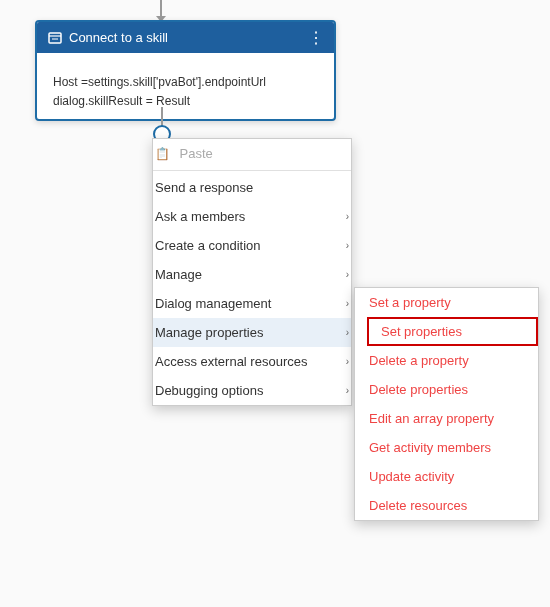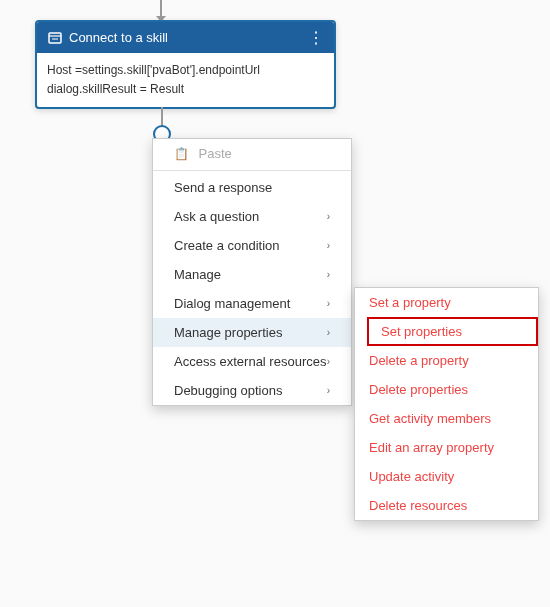--- a/index.html
+++ b/index.html
@@ -74,24 +74,25 @@
       display: inline-flex;
       align-items: center;
       justify-content: center;
     }
     .node-menu-icon {
       font-size: 16px;
       cursor: pointer;
       color: white;
     }
     .node-body {
-      padding: 8px 10px;
+      padding: 8px 16px;
       font-size: 12px;
       color: #333;
       line-height: 1.6;
+      margin-top: 12px;
     }
 
     
     .connector-mid {
       position: absolute;
       left: 161px;
       top: 107px;
       width: 2px;
       height: 20px;
       background: #999;
@@ -115,21 +116,21 @@
       left: 152px;
       top: 138px;
       background: white;
       border: 1px solid #ccc;
       box-shadow: 0 4px 12px rgba(0,0,0,0.2);
       min-width: 200px;
       z-index: 100;
     }
 
     .menu-item {
-      padding: 7px 21px;
+      padding: 7px 2px;
       cursor: pointer;
       display: flex;
       align-items: center;
       justify-content: space-between;
       color: #333;
       white-space: nowrap;
     }
     .menu-item.disabled {
       color: #aaa;
       cursor: default;
@@ -216,21 +217,21 @@
       <span>
         <span class="menu-paste-icon">📋</span>
         <span>Paste</span>
       </span>
     </div>
     <div class="menu-separator"></div>
     <div class="menu-item">
       <span>Send a response</span>
     </div>
     <div class="menu-item">
-      <span>Ask a question</span>
+      <span>Ask a members</span>
       <span class="menu-chevron">›</span>
     </div>
     <div class="menu-item">
       <span>Create a condition</span>
       <span class="menu-chevron">›</span>
     </div>
     <div class="menu-item">
       <span>Manage</span>
       <span class="menu-chevron">›</span>
     </div>
@@ -259,26 +260,26 @@
     <div class="submenu-item highlighted">
       <span>Set properties</span>
     </div>
     <div class="submenu-item">
       <span>Delete a property</span>
     </div>
     <div class="submenu-item">
       <span>Delete properties</span>
     </div>
     <div class="submenu-item">
+      <span>Edit an array property</span>
+    </div>
+    <div class="submenu-item">
       <span>Get activity members</span>
     </div>
     <div class="submenu-item">
-      <span>Edit an array property</span>
-    </div>
-    <div class="submenu-item">
       <span>Update activity</span>
     </div>
     <div class="submenu-item">
       <span>Delete resources</span>
     </div>
   </div>
 
 </div>
 
 </body></html>

